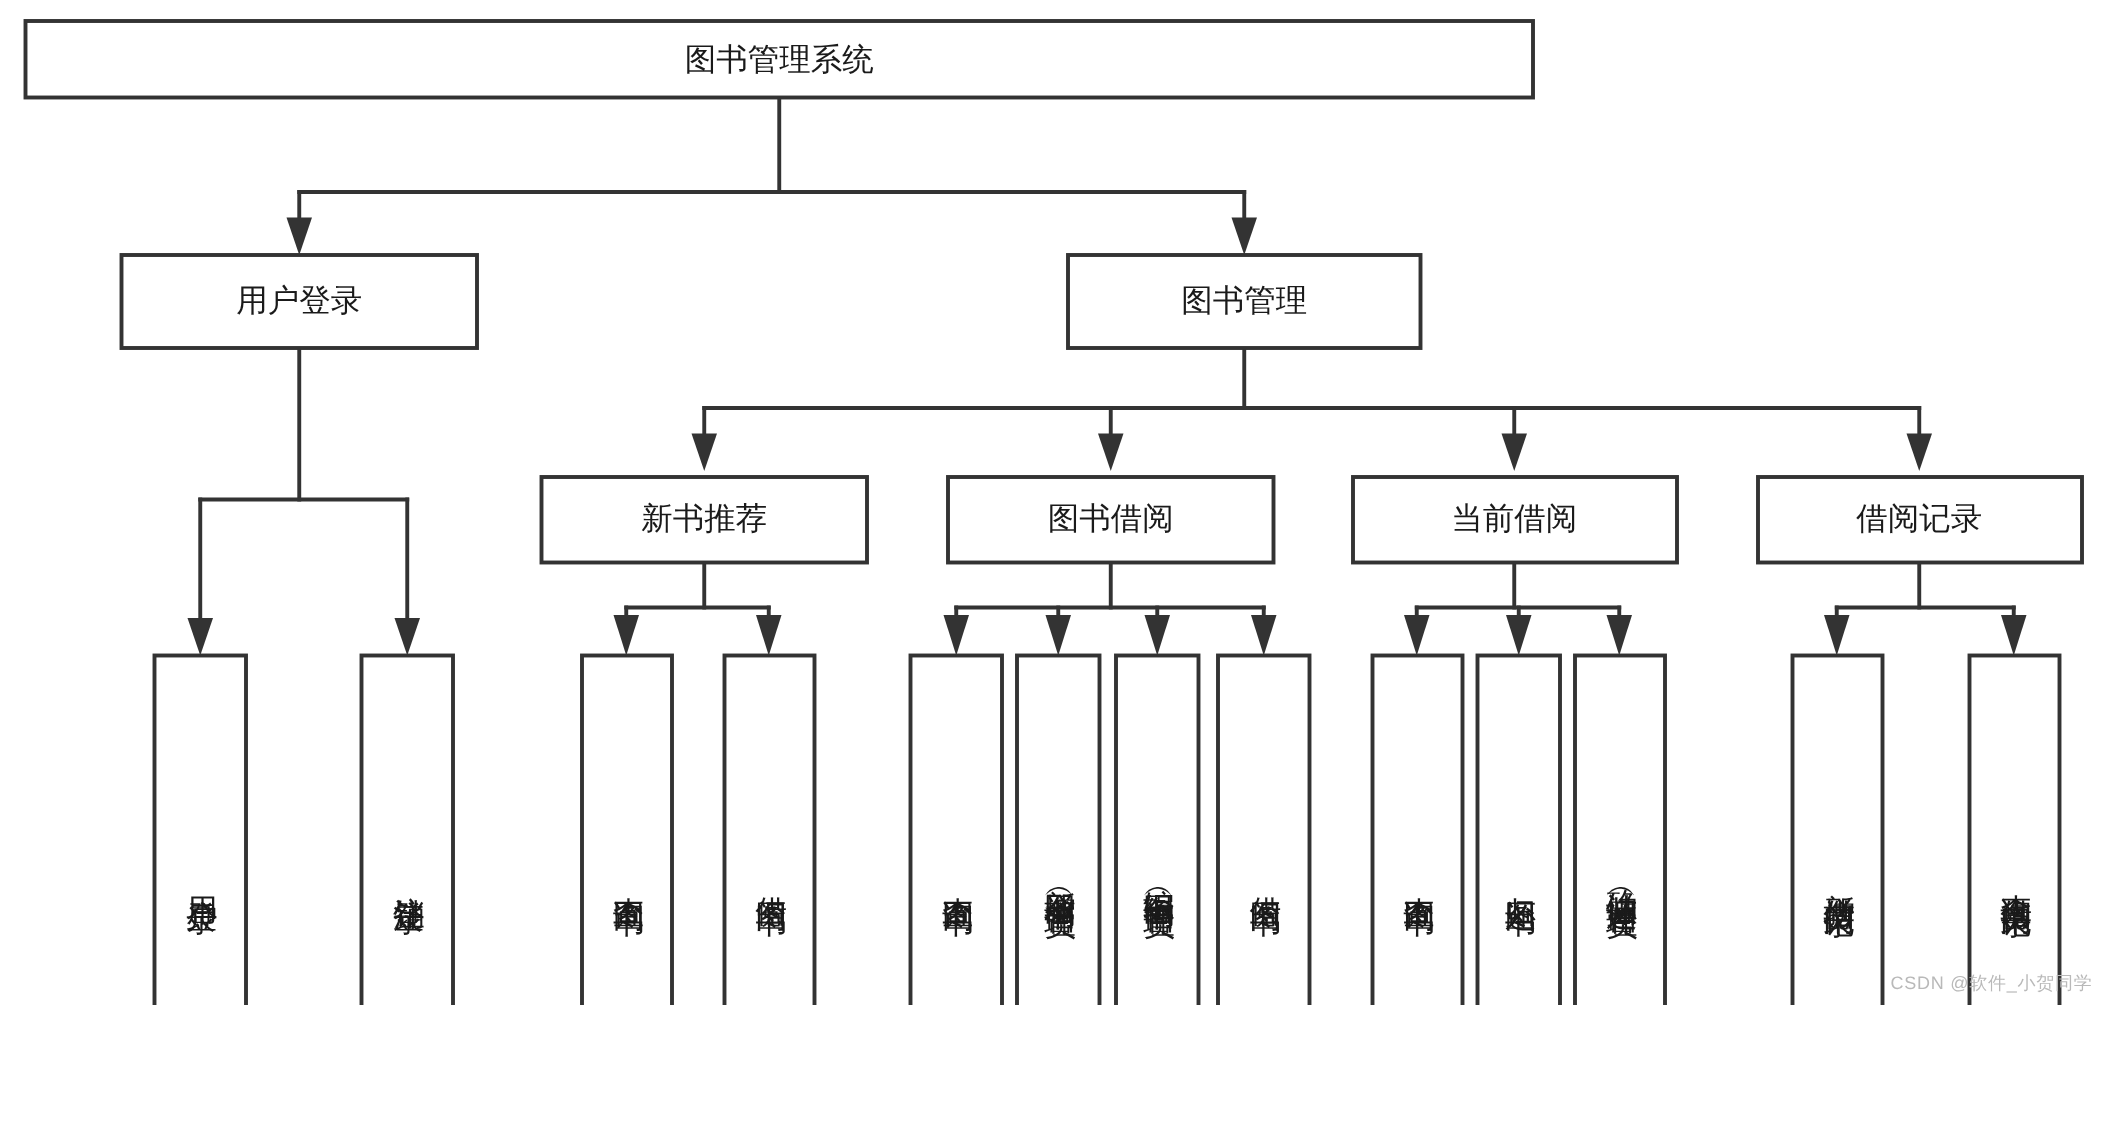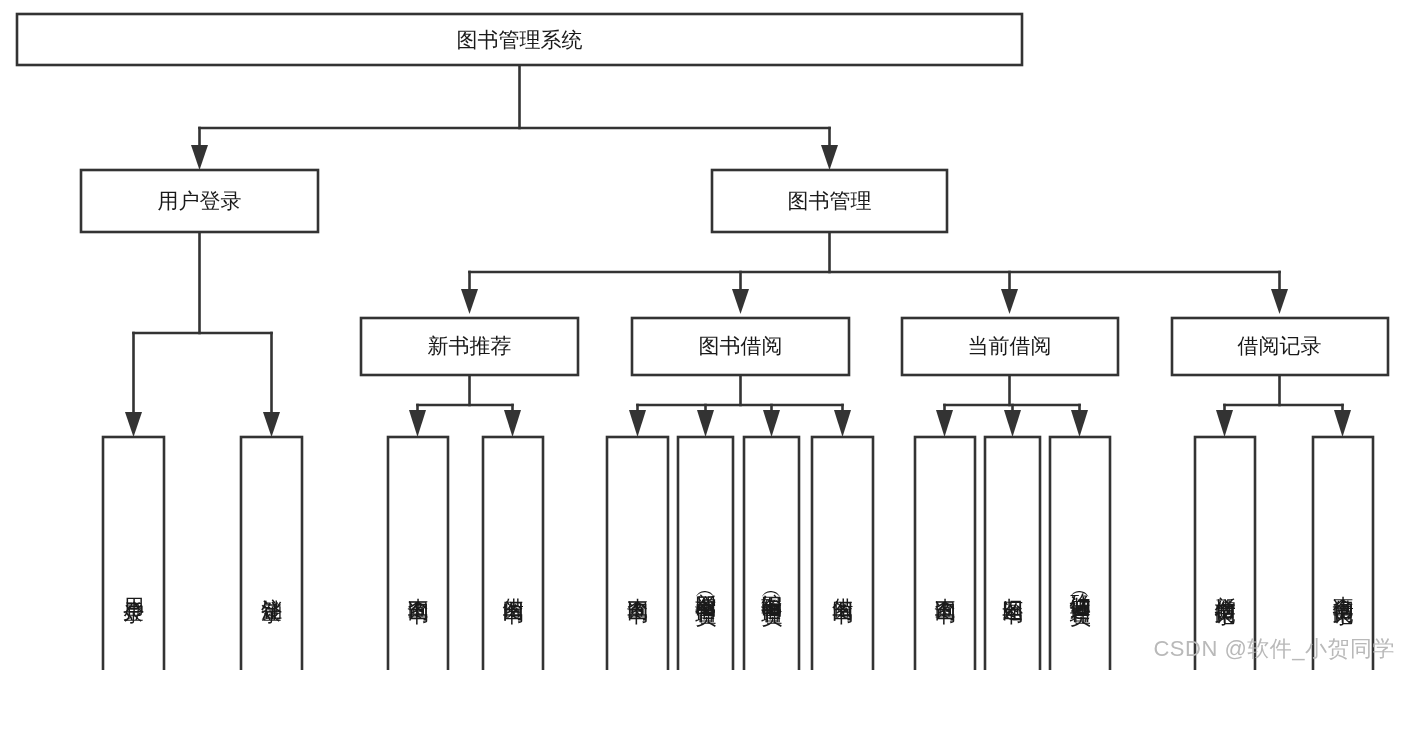--- a/index.html
+++ b/index.html
@@ -62,21 +62,21 @@
     letter-spacing: 2px;
     color: #1a1a1a;
     white-space: nowrap;
     pointer-events: none;
   }
   .watermark {
     position: absolute;
     right: 10px;
     bottom: 6px;
     font-family: "Liberation Sans", "DejaVu Sans", sans-serif;
-    font-size: 22px;
+    font-size: 12px;
     color: #b9b9b9;
     letter-spacing: 0.5px;
     user-select: none;
   }
 </style>
 </head>
 <body>
 
 <div id="diagram-root">
 

